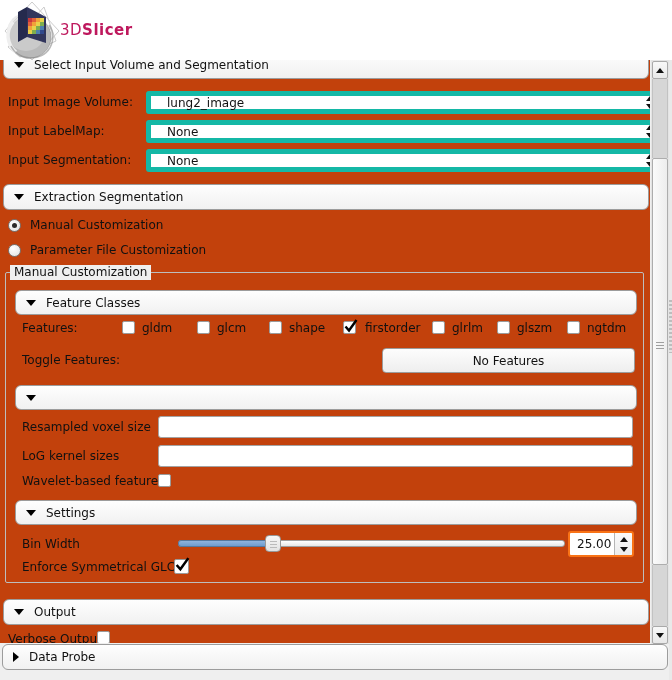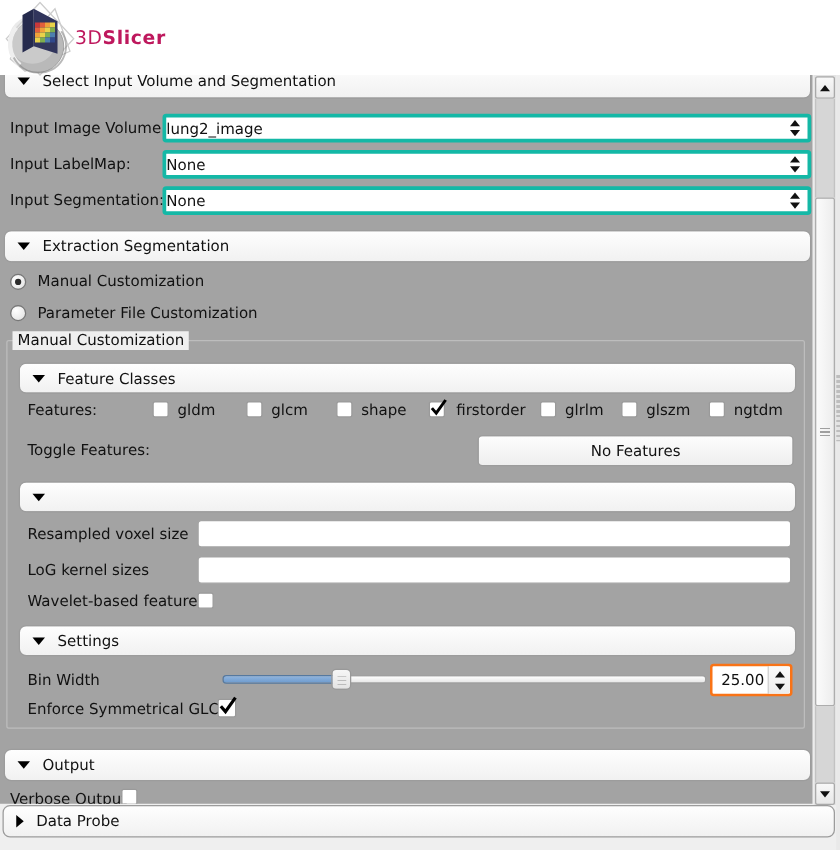--- a/index.html
+++ b/index.html
@@ -10,39 +10,39 @@
     position:relative; overflow:hidden;
   }
   .abs { position:absolute; }
 
   
   #header { left:0; top:0; width:672px; height:60px; background:#ffffff; z-index:3; }
   #logo-text { left:60px; top:21px; font-size:15px; letter-spacing:.5px; color:#be185d; }
   #logo-text .bold { font-weight:bold; }
 
   
-  #viewport { left:0; top:60px; width:650px; height:583px; background:#a3a3a3; overflow:hidden; z-index:1; }
+  #viewport { left:0; top:60px; width:650px; height:583px; background:#c2410c; overflow:hidden; z-index:1; }
 
   
   .clps {
     position:absolute; border:1px solid #9c9c9c; border-radius:6px;
     background:linear-gradient(#fefefe,#f1f1f1);
     display:flex; align-items:center;
   }
   .tri-down { width:0; height:0; border-left:5px solid transparent; border-right:5px solid transparent; border-top:6px solid #000; }
   .tri-right { width:0; height:0; border-top:5px solid transparent; border-bottom:5px solid transparent; border-left:6px solid #000; }
   .clps .glyph { margin-left:10px; }
   .clps .lbl { margin-left:10px; white-space:nowrap; }
 
   .label { position:absolute; white-space:nowrap; height:15px; line-height:15px; }
 
   
   .combo {
-    position:absolute; background:#fff; border:3px solid #14b8a6; border-radius:3px;
-    display:flex; align-items:center; padding-left:0;
+    position:absolute; background:#fff; border:5px solid #14b8a6; border-radius:3px;
+    display:flex; align-items:center; padding-left:16px;margin-left:16px;
   }
   .spin-arrows { position:absolute; right:6px; top:0; bottom:0; display:flex; flex-direction:column; justify-content:center; gap:3px; align-items:center; }
   .tri-up-s { width:0;height:0;border-left:4px solid transparent;border-right:4px solid transparent;border-bottom:5px solid #111; }
   .tri-dn-s { width:0;height:0;border-left:4px solid transparent;border-right:4px solid transparent;border-top:5px solid #111; }
 
   
   .radio {
     position:absolute; width:13px; height:13px; border:1px solid #777; border-radius:50%;
     background:radial-gradient(circle at 35% 30%, #ffffff 0%, #e9e9e9 70%, #d2d2d2 100%);
   }

